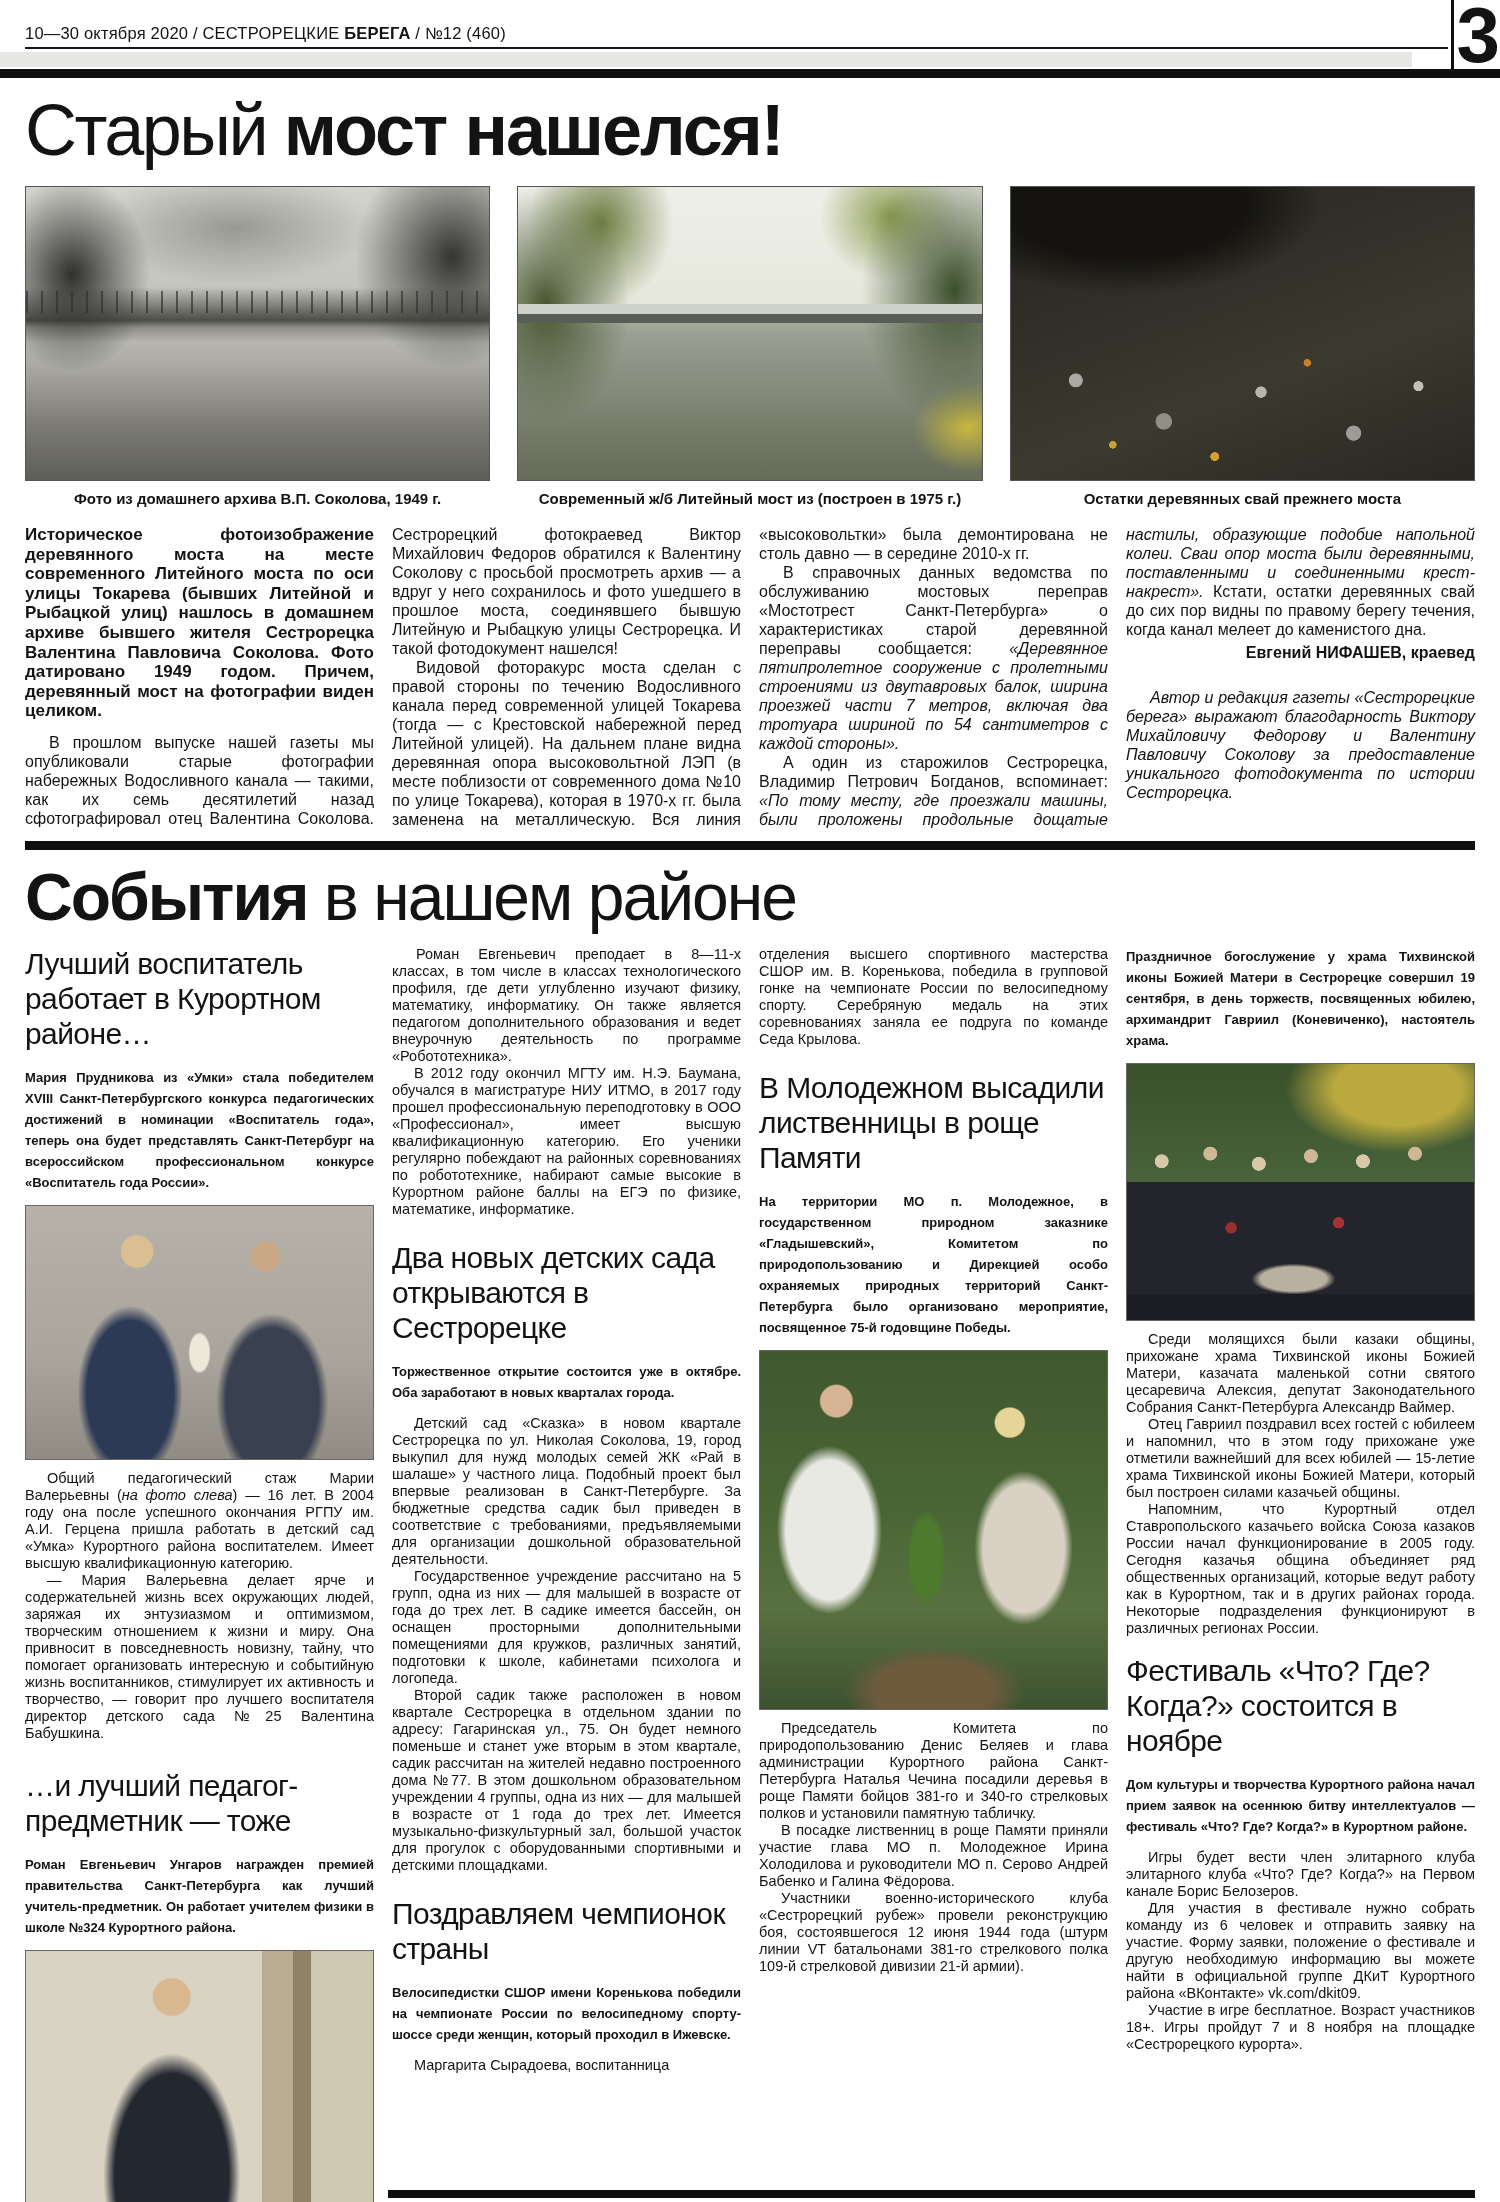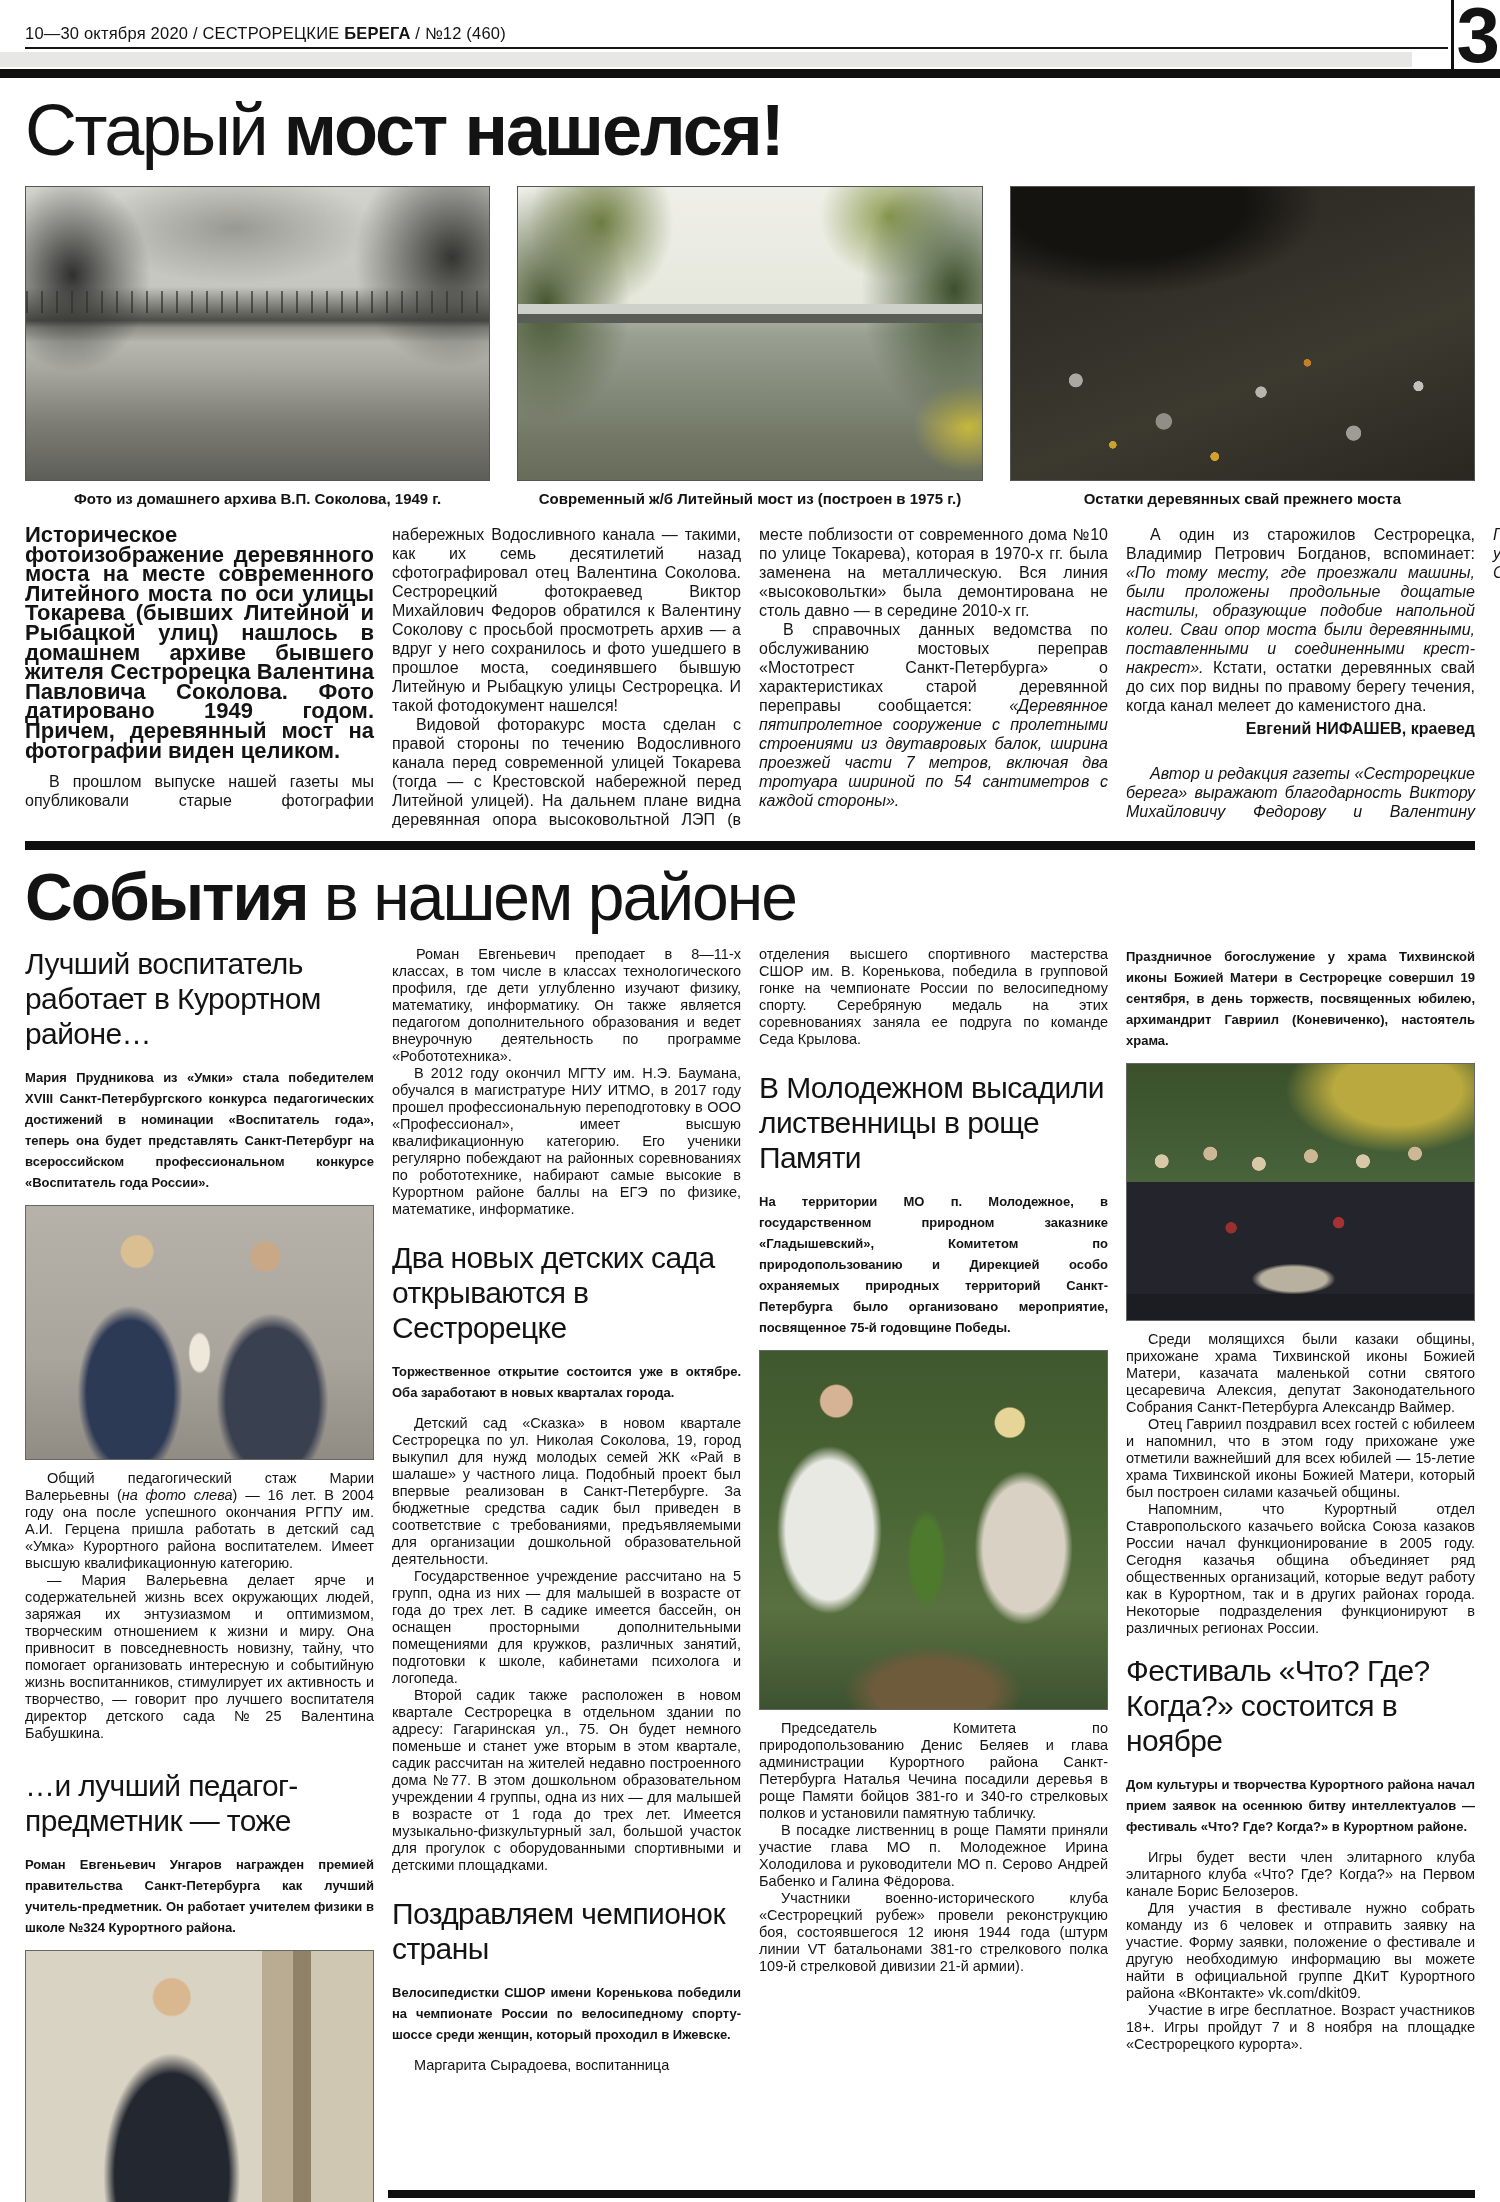--- a/index.html
+++ b/index.html
@@ -22,21 +22,21 @@
   .headline{margin:16px 0 20px 25px;font-size:72px;line-height:1;letter-spacing:-2.5px;font-weight:400;}
   .headline b{font-weight:700;letter-spacing:-2px;}
   
   .photo-row{display:grid;grid-template-columns:repeat(3,1fr);column-gap:27px;padding:0 25px;}
   .photo{width:100%;height:295px;border:1px solid #555;box-sizing:border-box;}
   .cap{font-weight:700;font-size:15px;text-align:center;margin-top:9px;}
   
   .art1{column-count:4;column-gap:18px;height:304px;margin:18px 25px 0;
         font-size:16px;line-height:19px;text-align:justify;}
   .art1 p{margin:0;text-indent:24px;}
-  .art1 .lead1{font-weight:700;font-size:22px;line-height:19.6px;text-indent:0;margin:0 0 12px;}
+  .art1 .lead1{font-weight:700;font-size:17px;line-height:19.6px;text-indent:0;margin:0 0 12px;}
   .art1 .sig{font-weight:700;text-align:right;text-indent:0;margin:4px 0 26px;}
   .it{font-style:italic;}
   .thanks{font-style:italic;}
   .rule{height:9px;background:#0f0f0f;margin:12px 25px 0;}
   
   .section-title{margin:14px 0 10px 25px;font-size:66px;line-height:1;letter-spacing:-2px;font-weight:400;}
   .section-title b{font-weight:700;margin-top:39px;}
   
   .grid{display:grid;grid-template-columns:repeat(4,1fr);column-gap:18px;padding:6px 25px 0;}
   .sub-h{font-size:30px;line-height:35px;font-weight:400;letter-spacing:-.6px;margin:0 0 16px;}

